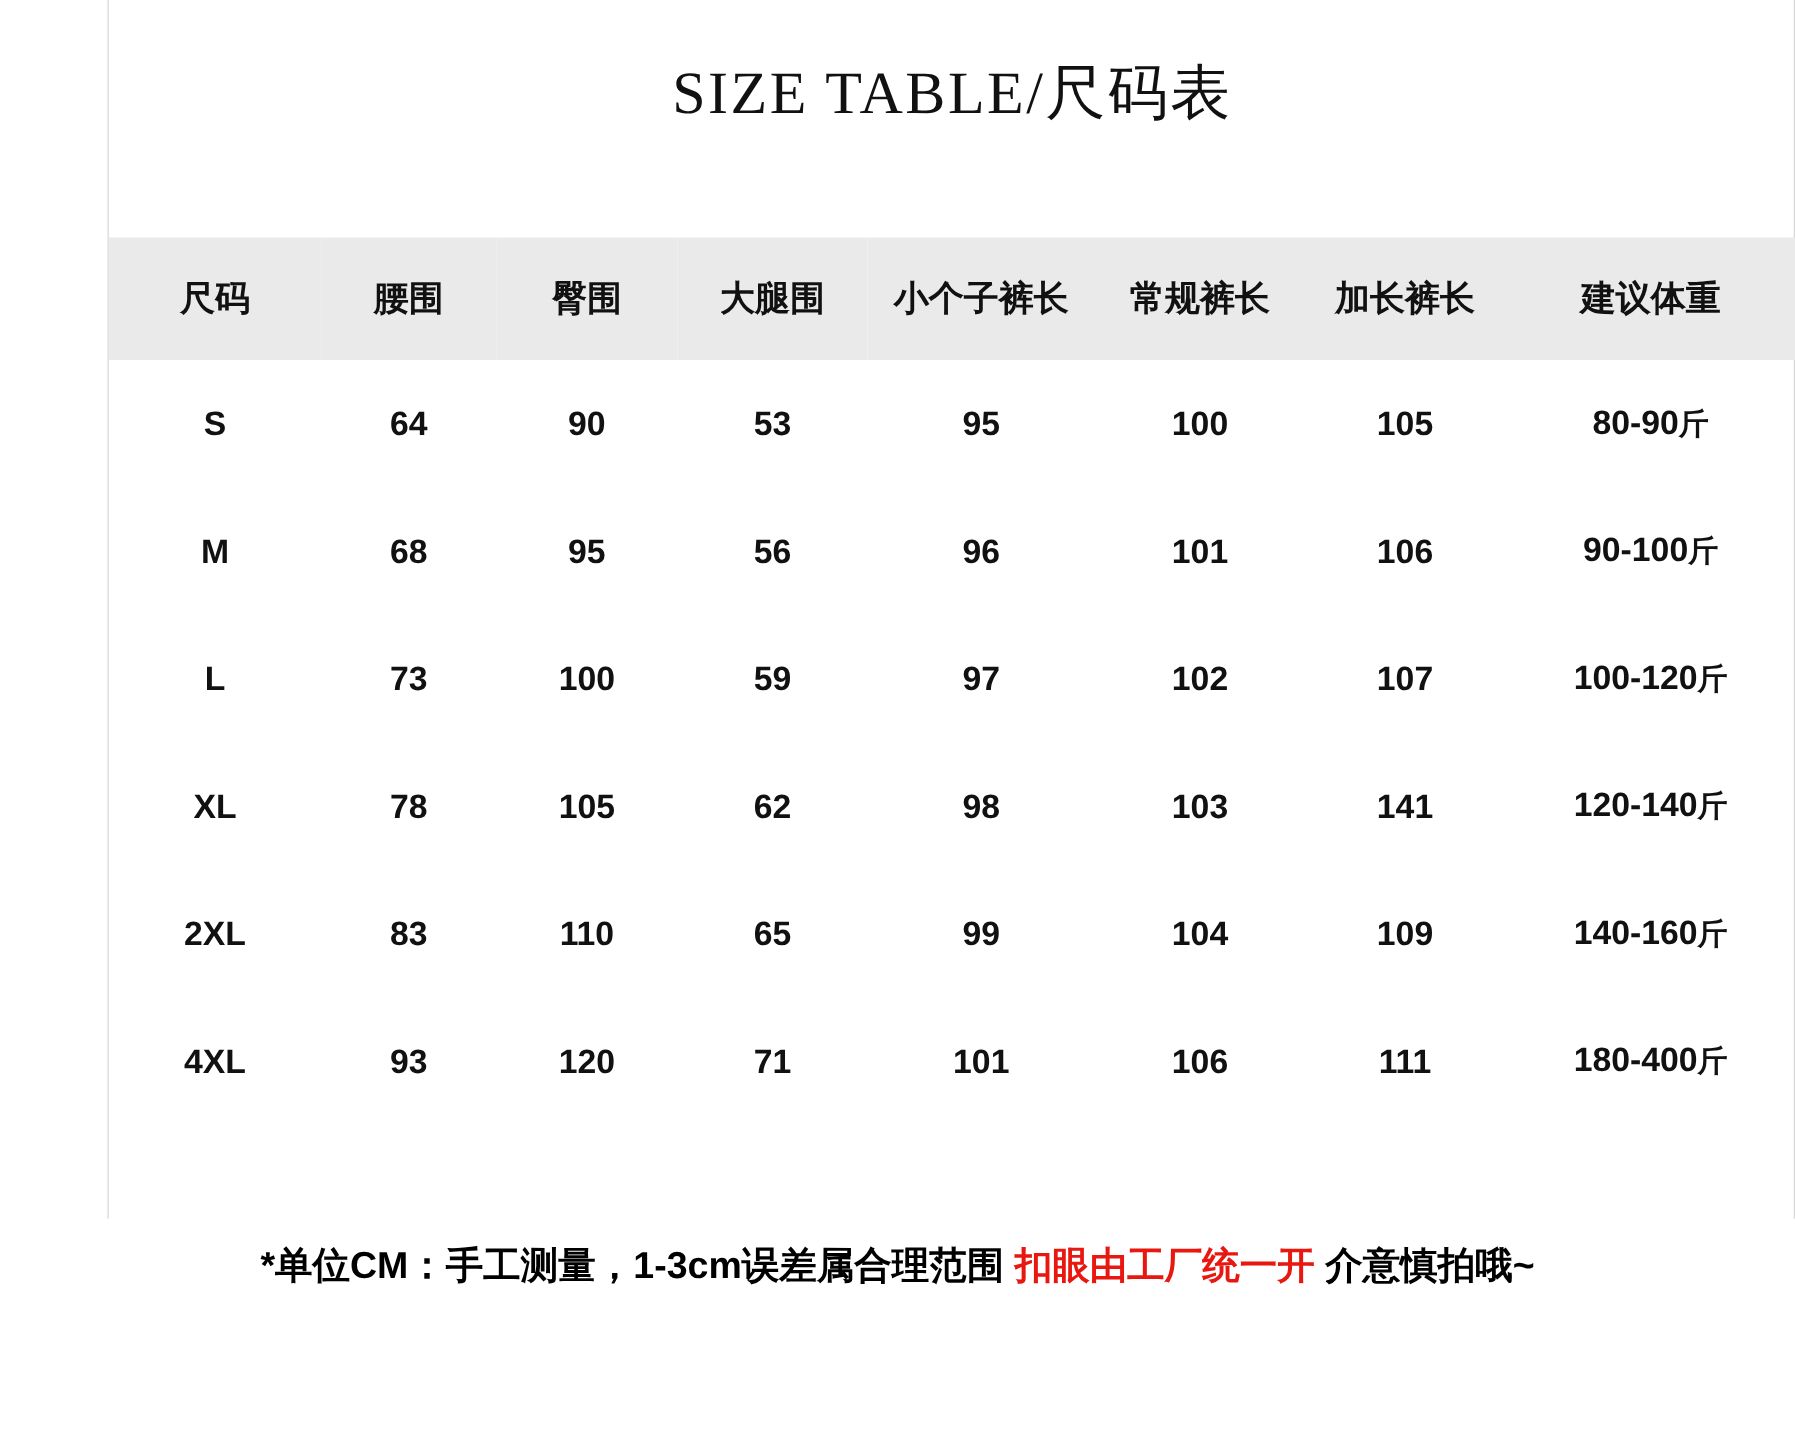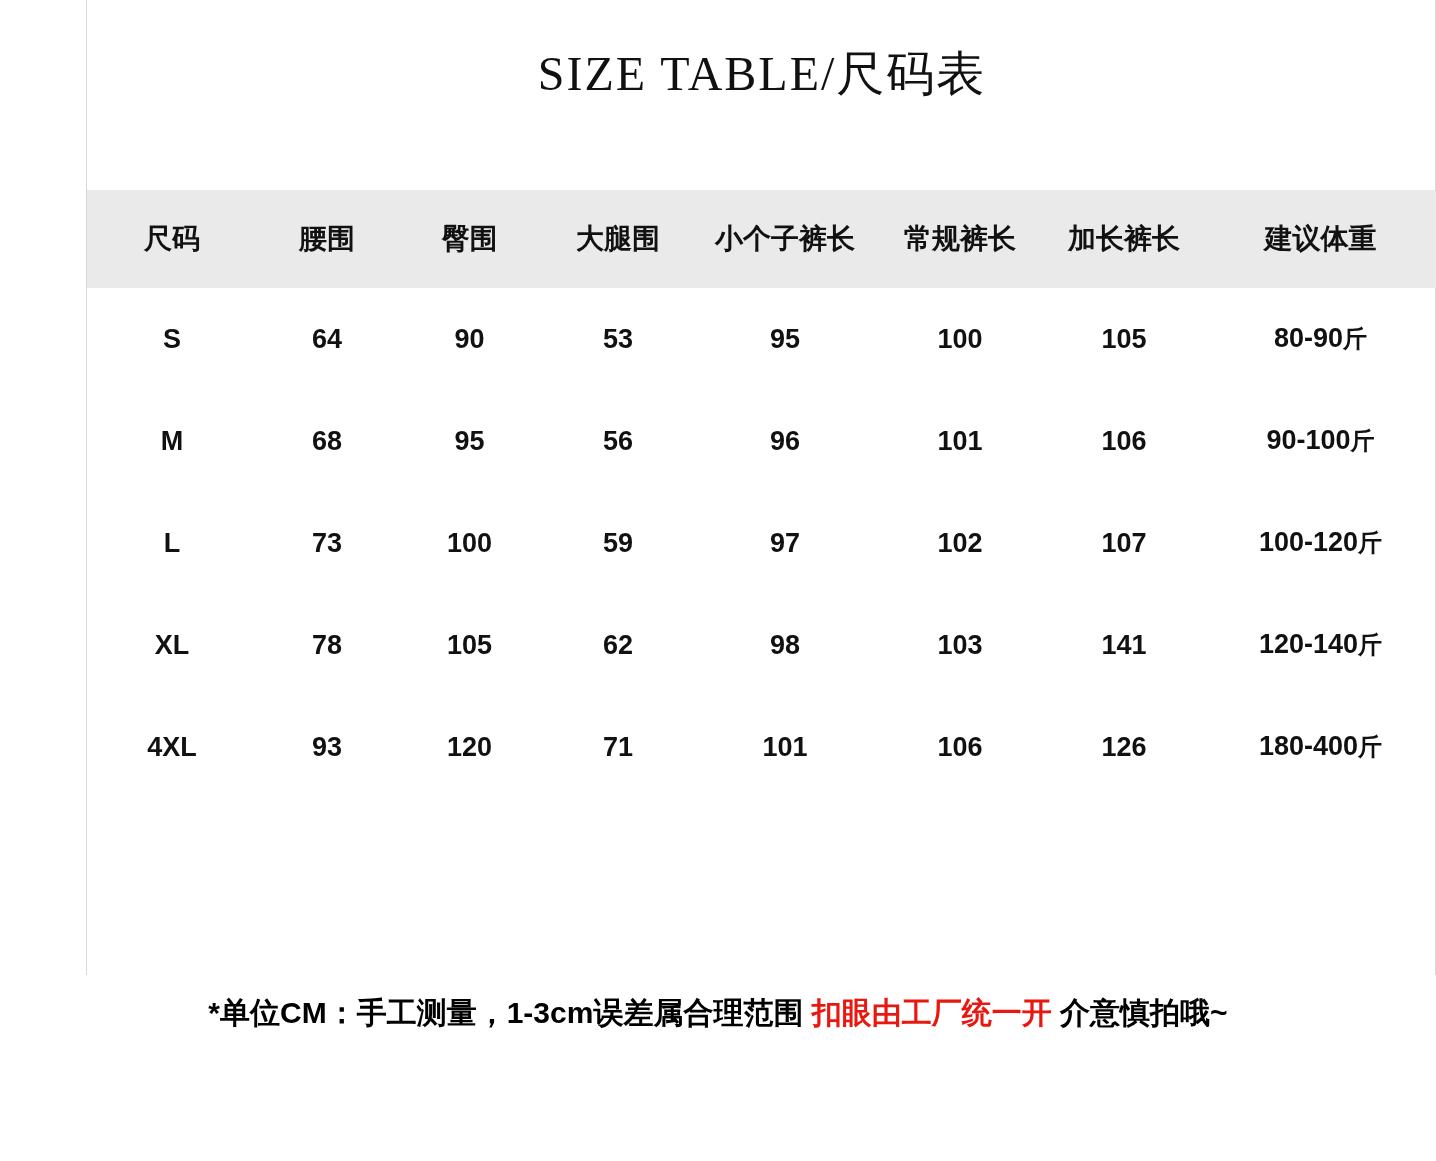--- a/index.html
+++ b/index.html
@@ -174,27 +174,37 @@
           <td>XL</td>
           <td>78</td>
           <td>105</td>
           <td>62</td>
           <td>98</td>
           <td>103</td>
           <td>141</td>
           <td><span>120-140</span><span class="small-unit">斤</span></td>
         </tr>
         <tr>
+          <td>2XL</td>
+          <td>83</td>
+          <td>110</td>
+          <td>65</td>
+          <td>99</td>
+          <td>104</td>
+          <td>109</td>
+          <td><span>140-160</span><span class="small-unit">斤</span></td>
+        </tr>
+        <tr>
           <td>4XL</td>
           <td>93</td>
           <td>120</td>
           <td>71</td>
           <td>101</td>
           <td>106</td>
-          <td>126</td>
+          <td>111</td>
           <td><span>180-400</span><span class="small-unit">斤</span></td>
         </tr>
       </tbody>
     </table>
 
   </div>
 
   <div class="notes">
     <div class="note-line first">
       <span>*单位CM：手工测量，1-3cm误差属合理范围</span>

